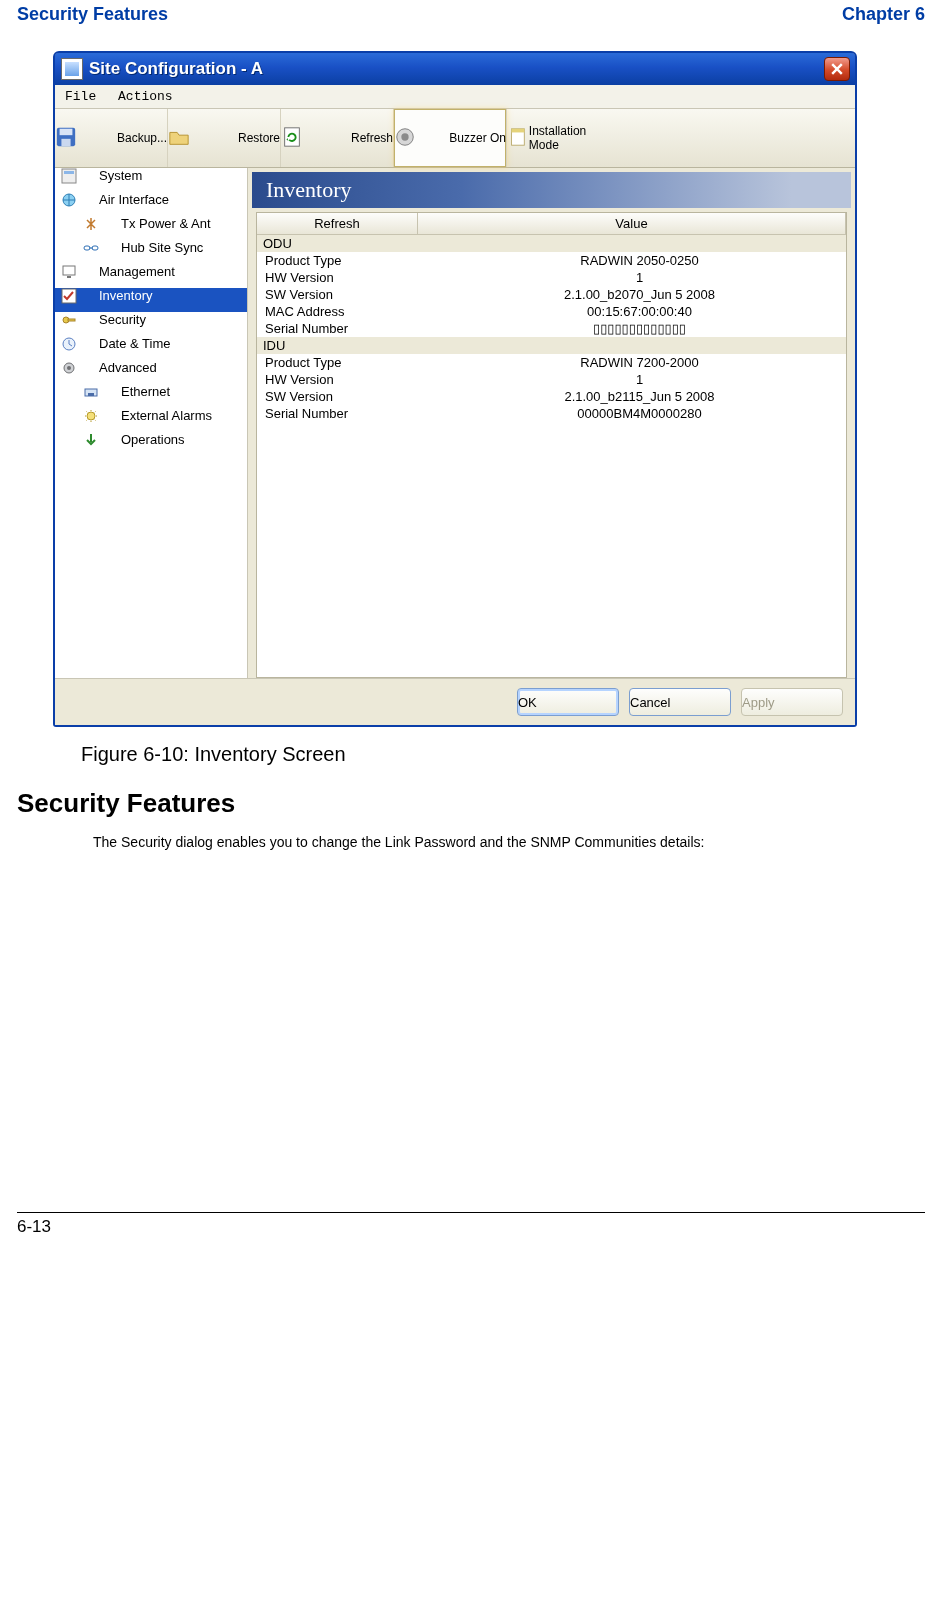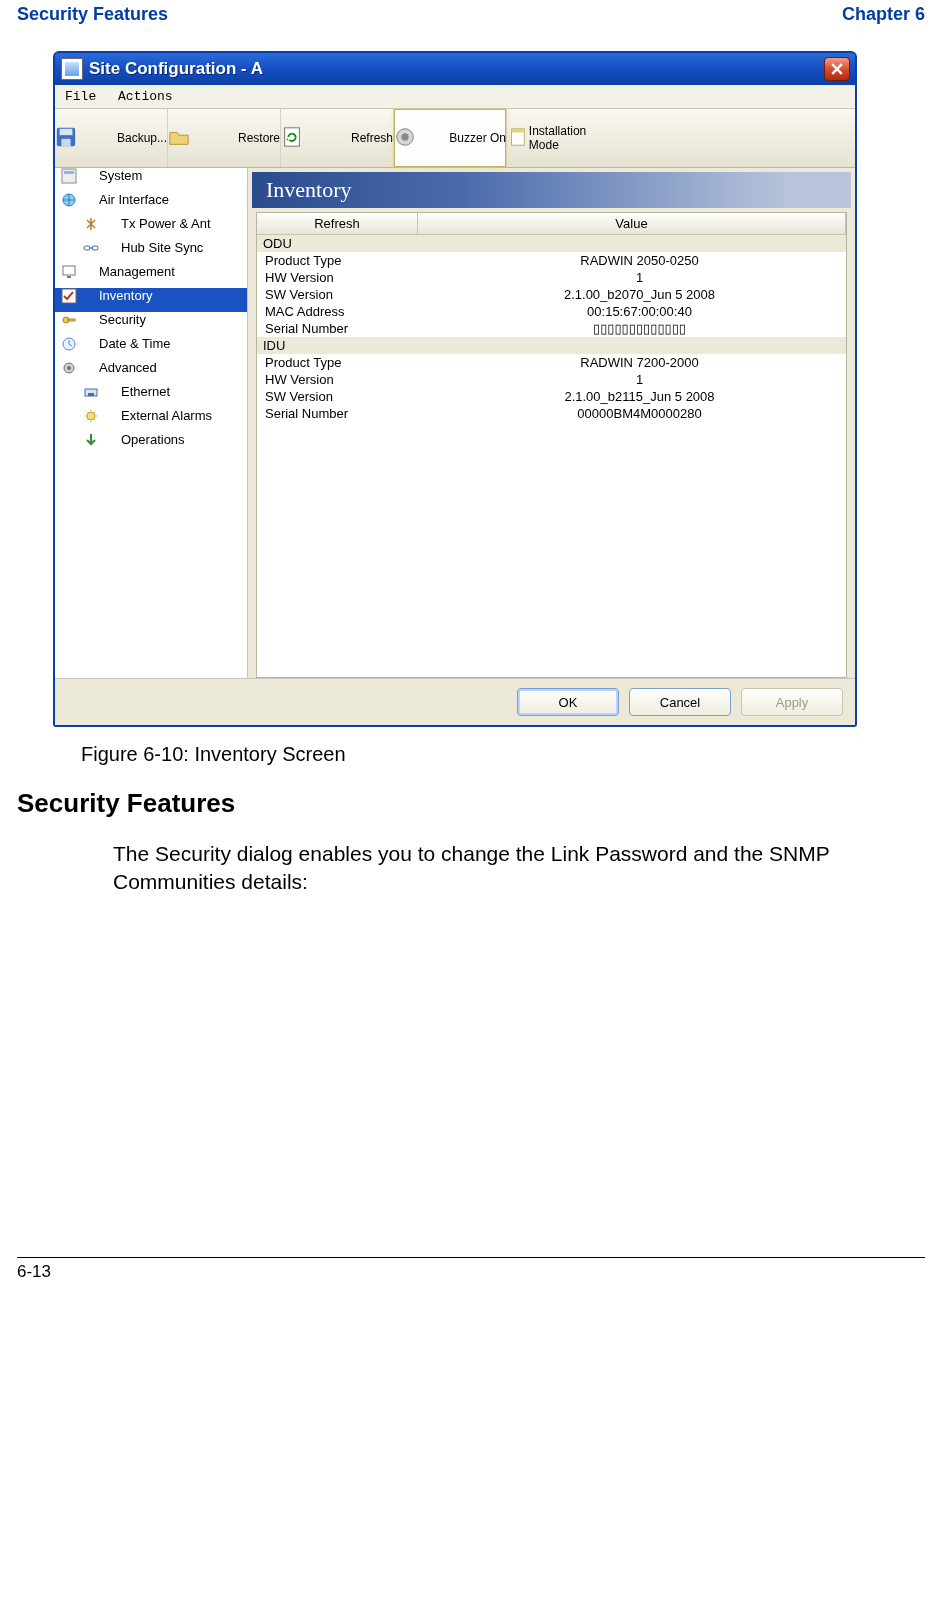--- a/index.html
+++ b/index.html
@@ -34,27 +34,27 @@
   .grow{display:flex}
   .grow.header{background:linear-gradient(#fdfdfb,#e9e6d7);border-bottom:1px solid #c7c3af}
   .grow.header .gcell{border-right:1px solid #c7c3af;text-align:center;padding:3px 0}
   .gcell{padding:1px 8px}
   .gc-prop{width:160px}
   .gc-val{flex:1;text-align:center}
   .grow.section{background:#ece9d8;font-weight:400}
   .grow.section .gcell{padding-left:6px}
   
   .btnbar{height:46px;border-top:1px solid #c9c6b5;background:#ece9d8;display:flex;align-items:center;justify-content:flex-end;padding-right:12px;gap:10px;font-family:Tahoma,sans-serif;font-size:13px}
-  .xpbtn{width:100px;height:26px;border:1px solid #7b9ed0;border-radius:4px;background:linear-gradient(#fefefd,#eeeddf);display:flex;align-items:center;justify-content:center}
+  .xpbtn{width:100px;height:26px;border:1px solid #7b9ed0;border-radius:4px;background:linear-gradient(#fefefd,#eeeddf);display:flex;align-items:center;}
   .xpbtn.primary{box-shadow:0 0 0 2px #b6d4ff inset}
   .xpbtn.disabled{color:#9e9b87;border-color:#c6c3af}
   
   .figcap{font-size:20px;margin:6px 0 22px 64px}
   h2.section{font-family:Arial,Helvetica,sans-serif;font-weight:700;font-size:26px;margin:14px 0 8px 0}
-  .body-text{font-size:21px;margin-left:96px;max-width:740px;line-height:1.35}
+  .body-text{font-size:14px;margin-left:76px;max-width:740px;line-height:1.35}
   .footer-line{border-top:1px solid #000;margin-top:360px}
   .footer{display:flex;justify-content:space-between;font-size:17px;padding:4px 0 16px 0}
   
   svg{display:block}
 </style>
 </head>
 <body>
 
 <div class="page">
   <div class="top-band">

